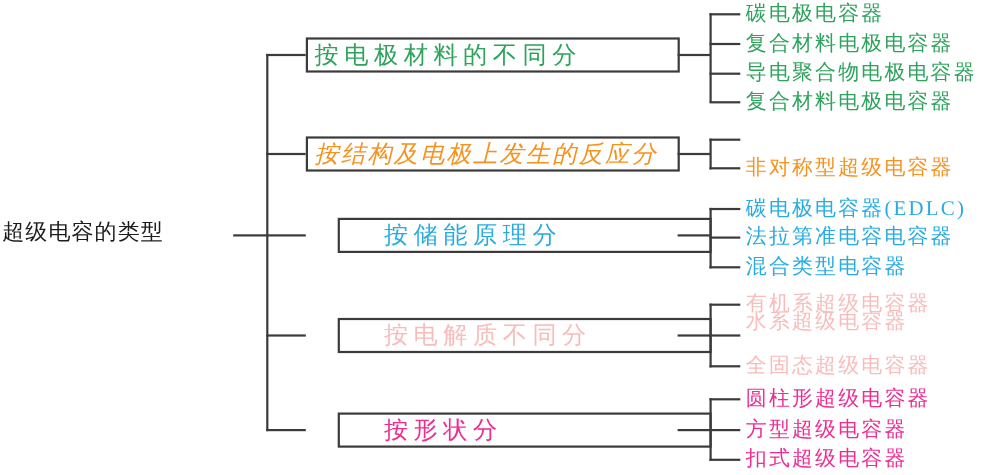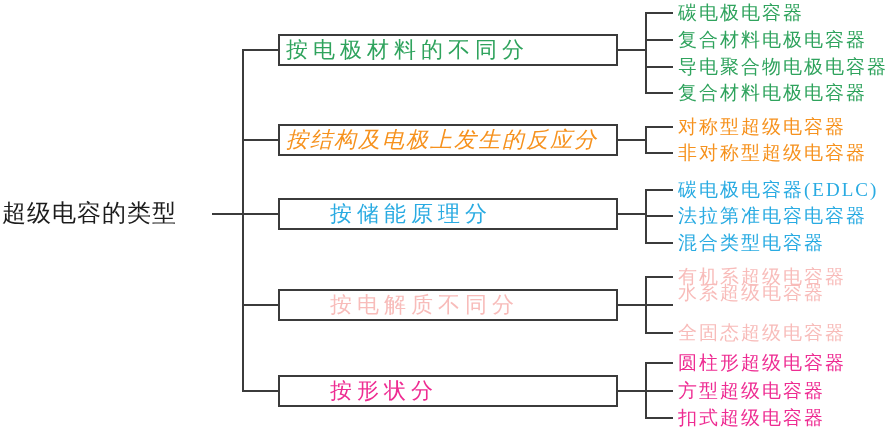--- a/index.html
+++ b/index.html
@@ -8,31 +8,31 @@
     width:892px;height:432px;
     background:#ffffff;
     font-family:"Liberation Serif","DejaVu Serif",serif;
     overflow:hidden;
   }
   .line{position:absolute;background:#3b3b3b;}
   .hline{height:2px;}
   .vline{width:2px;}
   .root-title{
     position:absolute;left:2px;top:197px;
-    font-size:24px;letter-spacing:1px;color:#1c1c1c;
+    font-size:20px;letter-spacing:1px;color:#1c1c1c;
     white-space:nowrap;
   }
   .branch-box{
     position:absolute;left:278px;width:340px;height:32px;
     box-sizing:border-box;border:2px solid #3b3b3b;background:#ffffff;
     font-size:22px;line-height:28px;white-space:nowrap;overflow:hidden;
   }
   .pad-a{padding-left:6px;letter-spacing:5px;}
   .pad-b{padding-left:6px;letter-spacing:2px;}
-  .pad-c{padding-left:50px;letter-spacing:5px;}
+  .pad-c{padding-left:40px;letter-spacing:5px;margin-left:29px;}
   .leaf{
     position:absolute;left:678px;
     font-size:19px;letter-spacing:2px;line-height:22px;
     white-space:nowrap;
   }
   .c1{color:#2fa35d;}
   .c2{color:#f6921e;}
   .c3{color:#29abe2;}
   .c4{color:#f8bcba;}
   .c5{color:#ee2c92;}
@@ -93,21 +93,20 @@
   <div class="line hline" style="left:645px;top:332px;width:28px;"></div>
   <div class="line hline" style="left:645px;top:362px;width:28px;"></div>
   <div class="line hline" style="left:645px;top:390px;width:28px;"></div>
   <div class="line hline" style="left:645px;top:417px;width:28px;"></div>
 
   <div class="leaf c1" style="top:2px;">碳电极电容器</div>
   <div class="leaf c1" style="top:29px;">复合材料电极电容器</div>
   <div class="leaf c1" style="top:56px;">导电聚合物电极电容器</div>
   <div class="leaf c1" style="top:82px;">复合材料电极电容器</div>
 
-  <div class="leaf c2" style="top:116px;">对称型超级电容器</div>
   <div class="leaf c2" style="top:142px;">非对称型超级电容器</div>
 
   <div class="leaf c3" style="top:179px;">碳电极电容器(EDLC)</div>
   <div class="leaf c3" style="top:205px;">法拉第准电容电容器</div>
   <div class="leaf c3" style="top:232px;">混合类型电容器</div>
 
   <div class="leaf c4" style="top:266px;">有机系超级电容器</div>
   <div class="leaf c4" style="top:282px;">水系超级电容器</div>
   <div class="leaf c4" style="top:322px;">全固态超级电容器</div>
 

